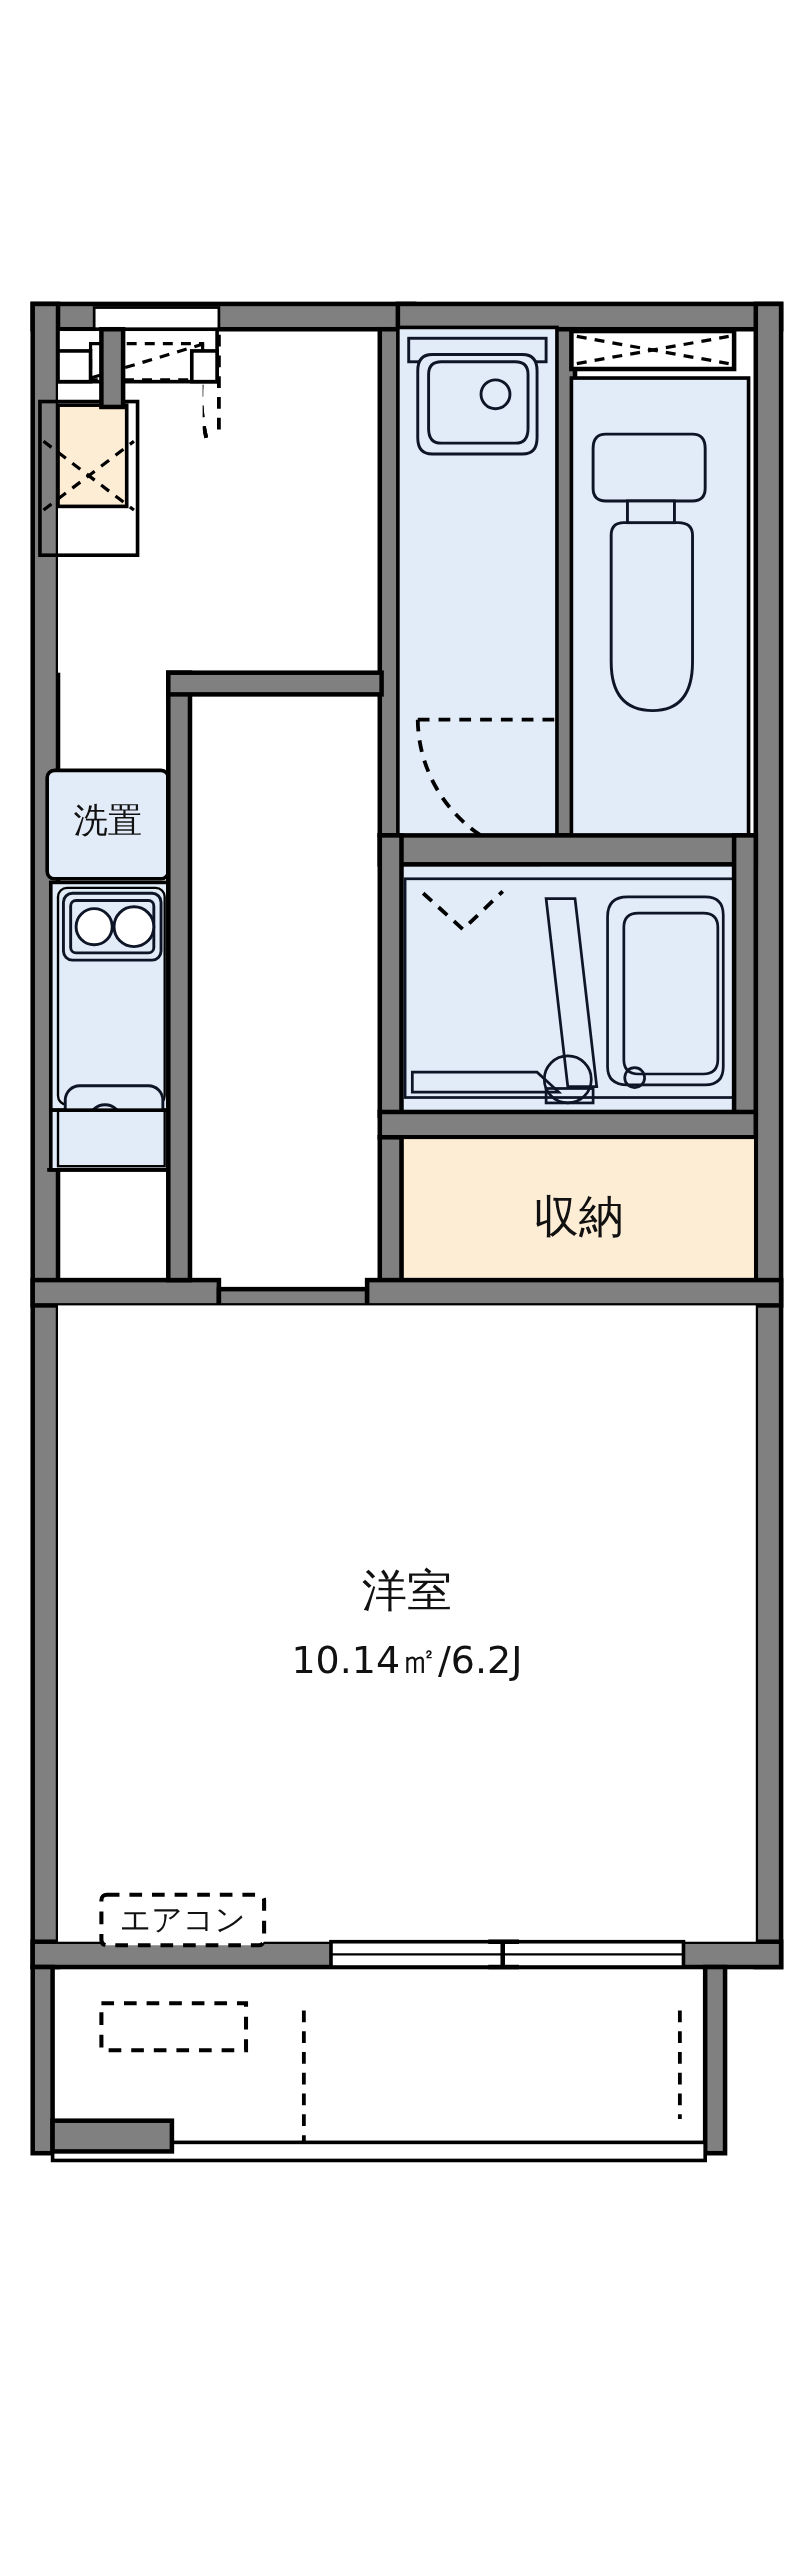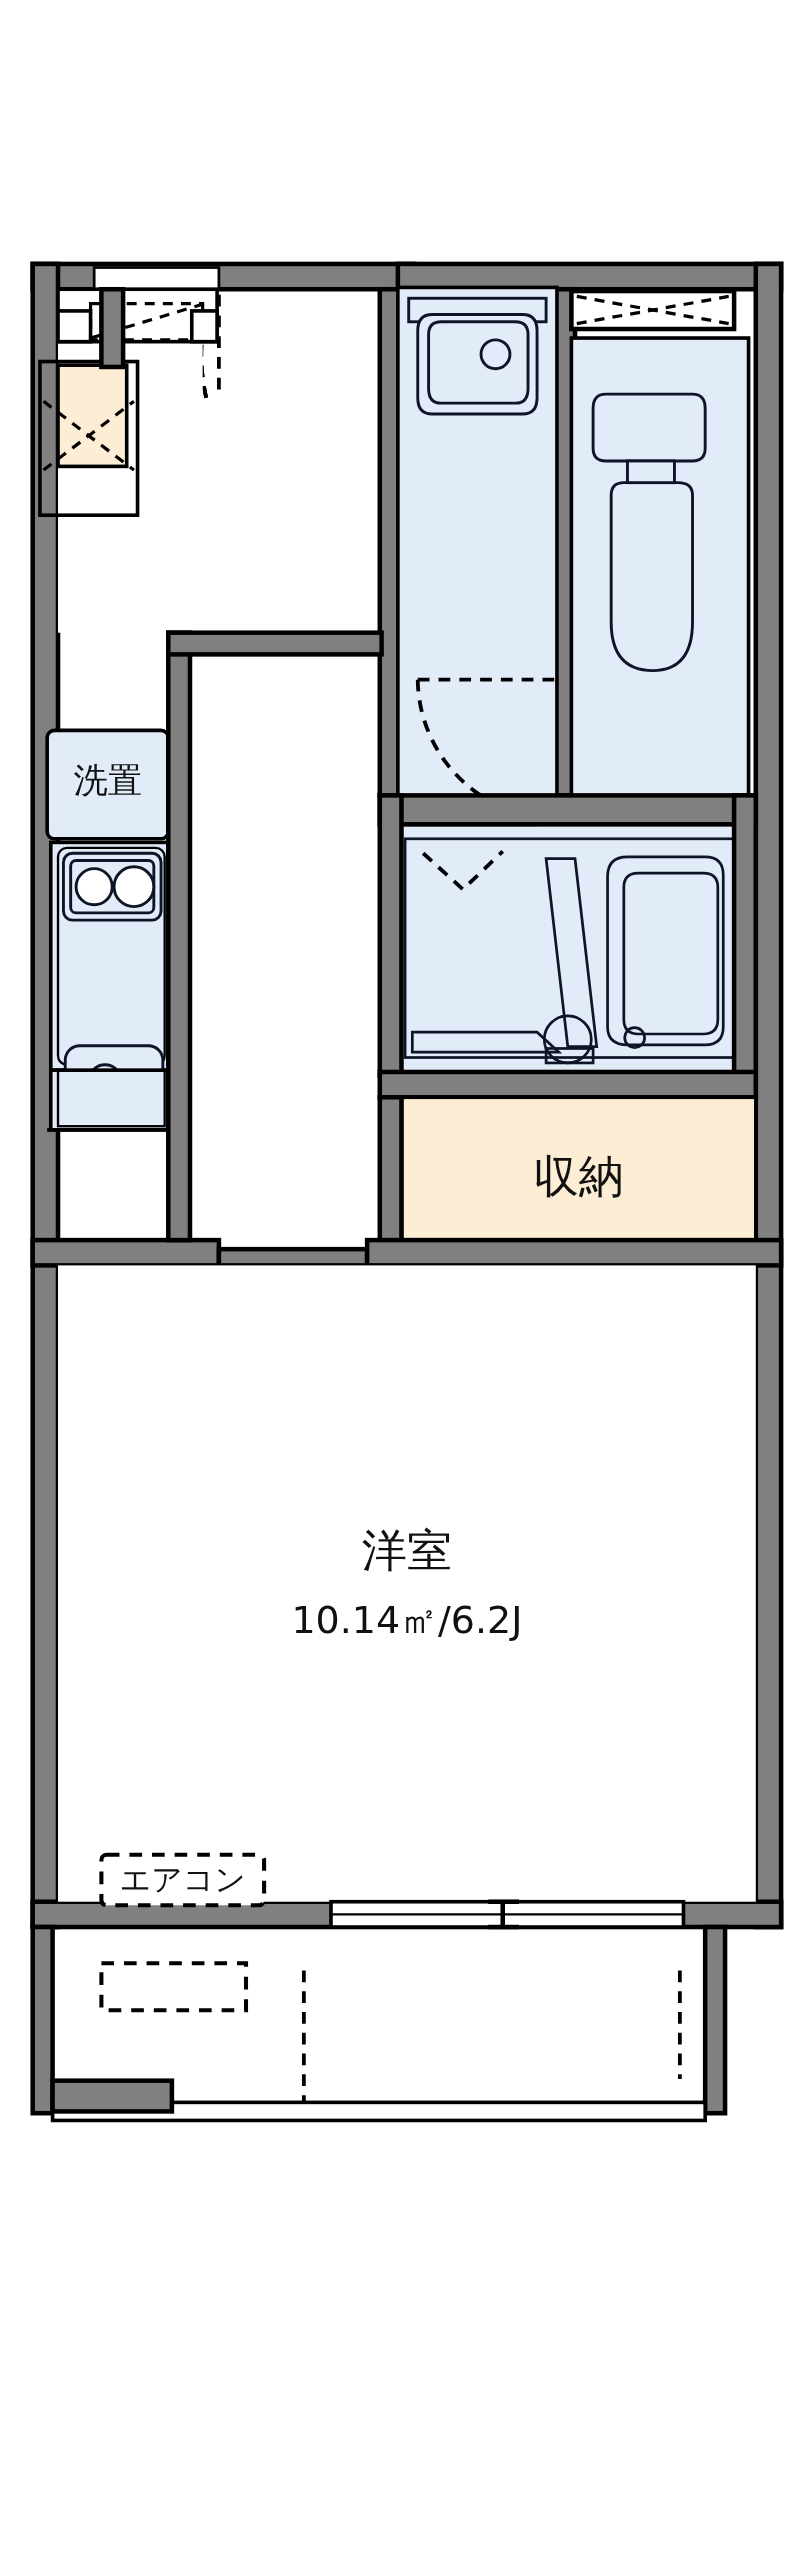--- a/index.html
+++ b/index.html
@@ -11,20 +11,21 @@
     width: 812px;
     height: 2576px;
     font-family: "Liberation Sans", sans-serif;
     overflow: hidden;
   }
   #floorplan-root {
     position: relative;
     width: 812px;
     height: 2200px;
     background: #ffffff;
+    margin-top: 40px;
   }
   svg#plan {
     display: block;
     width: 812px;
     height: 2576px;
   }
   .wall-thick { fill: #808080; stroke: #000000; stroke-width: 5; }
   .room-blue   { fill: #e2ebf8; stroke: #000000; stroke-width: 4; }
   .room-beige  { fill: #fdedd5; stroke: #000000; stroke-width: 4; }
   .fixture     { fill: #e2ebf8; stroke: #0d1526; stroke-width: 3.2; }

